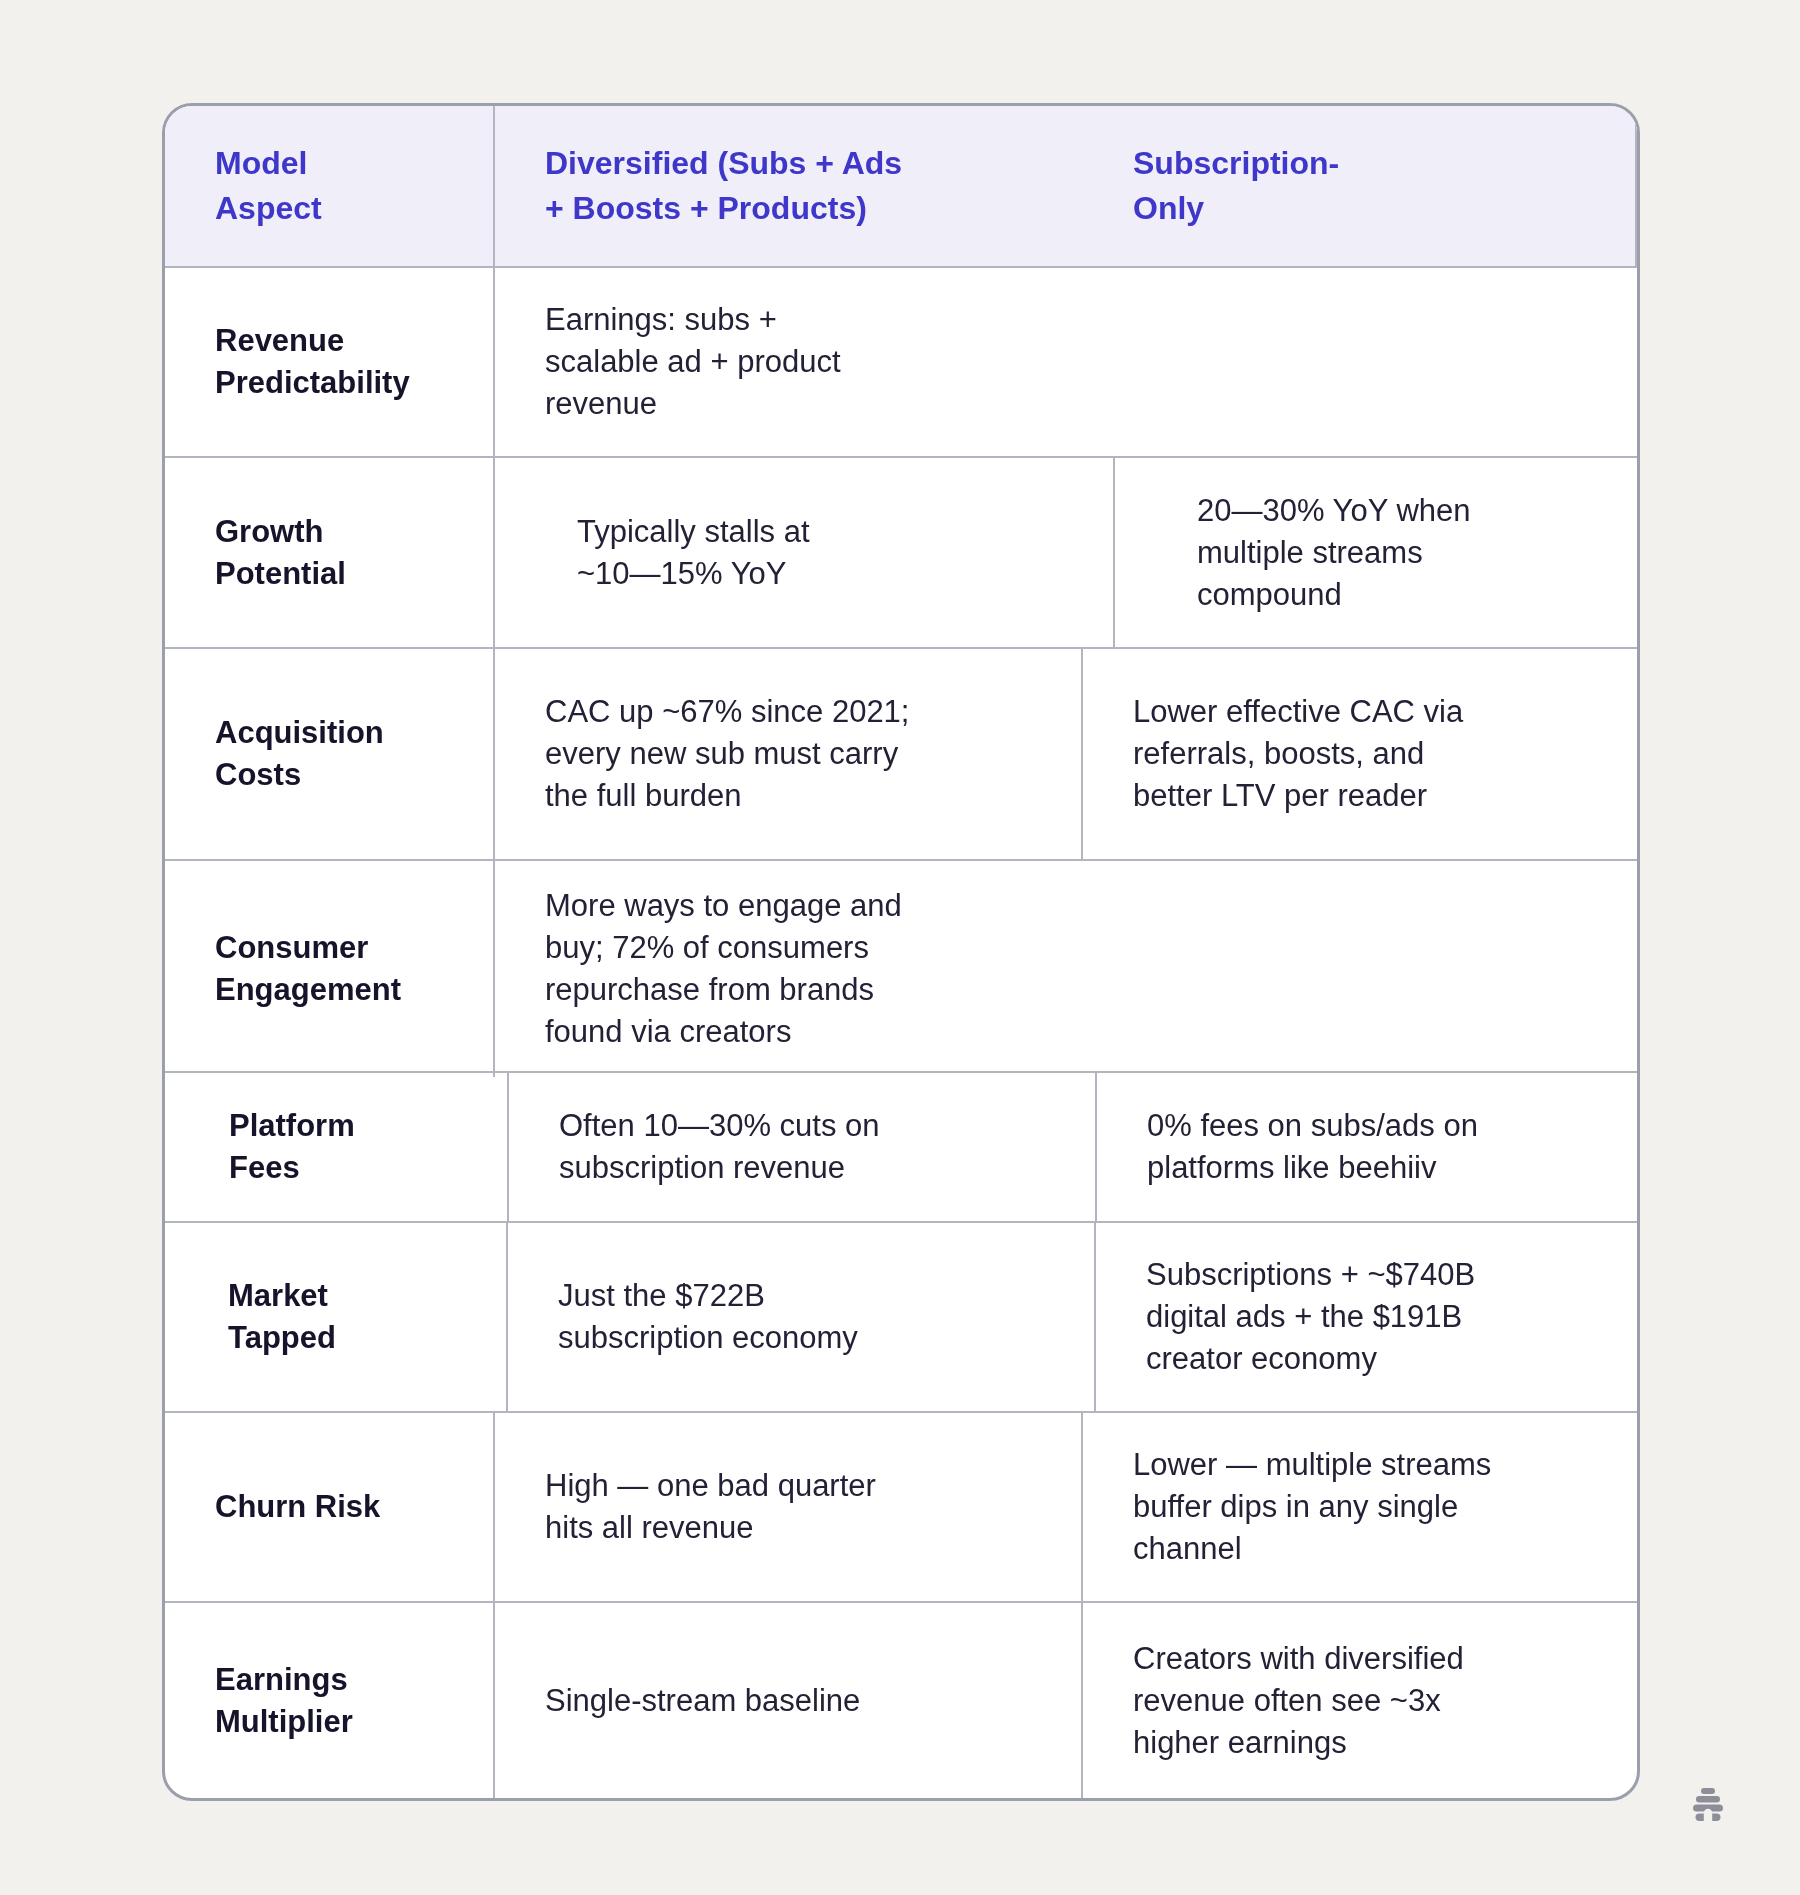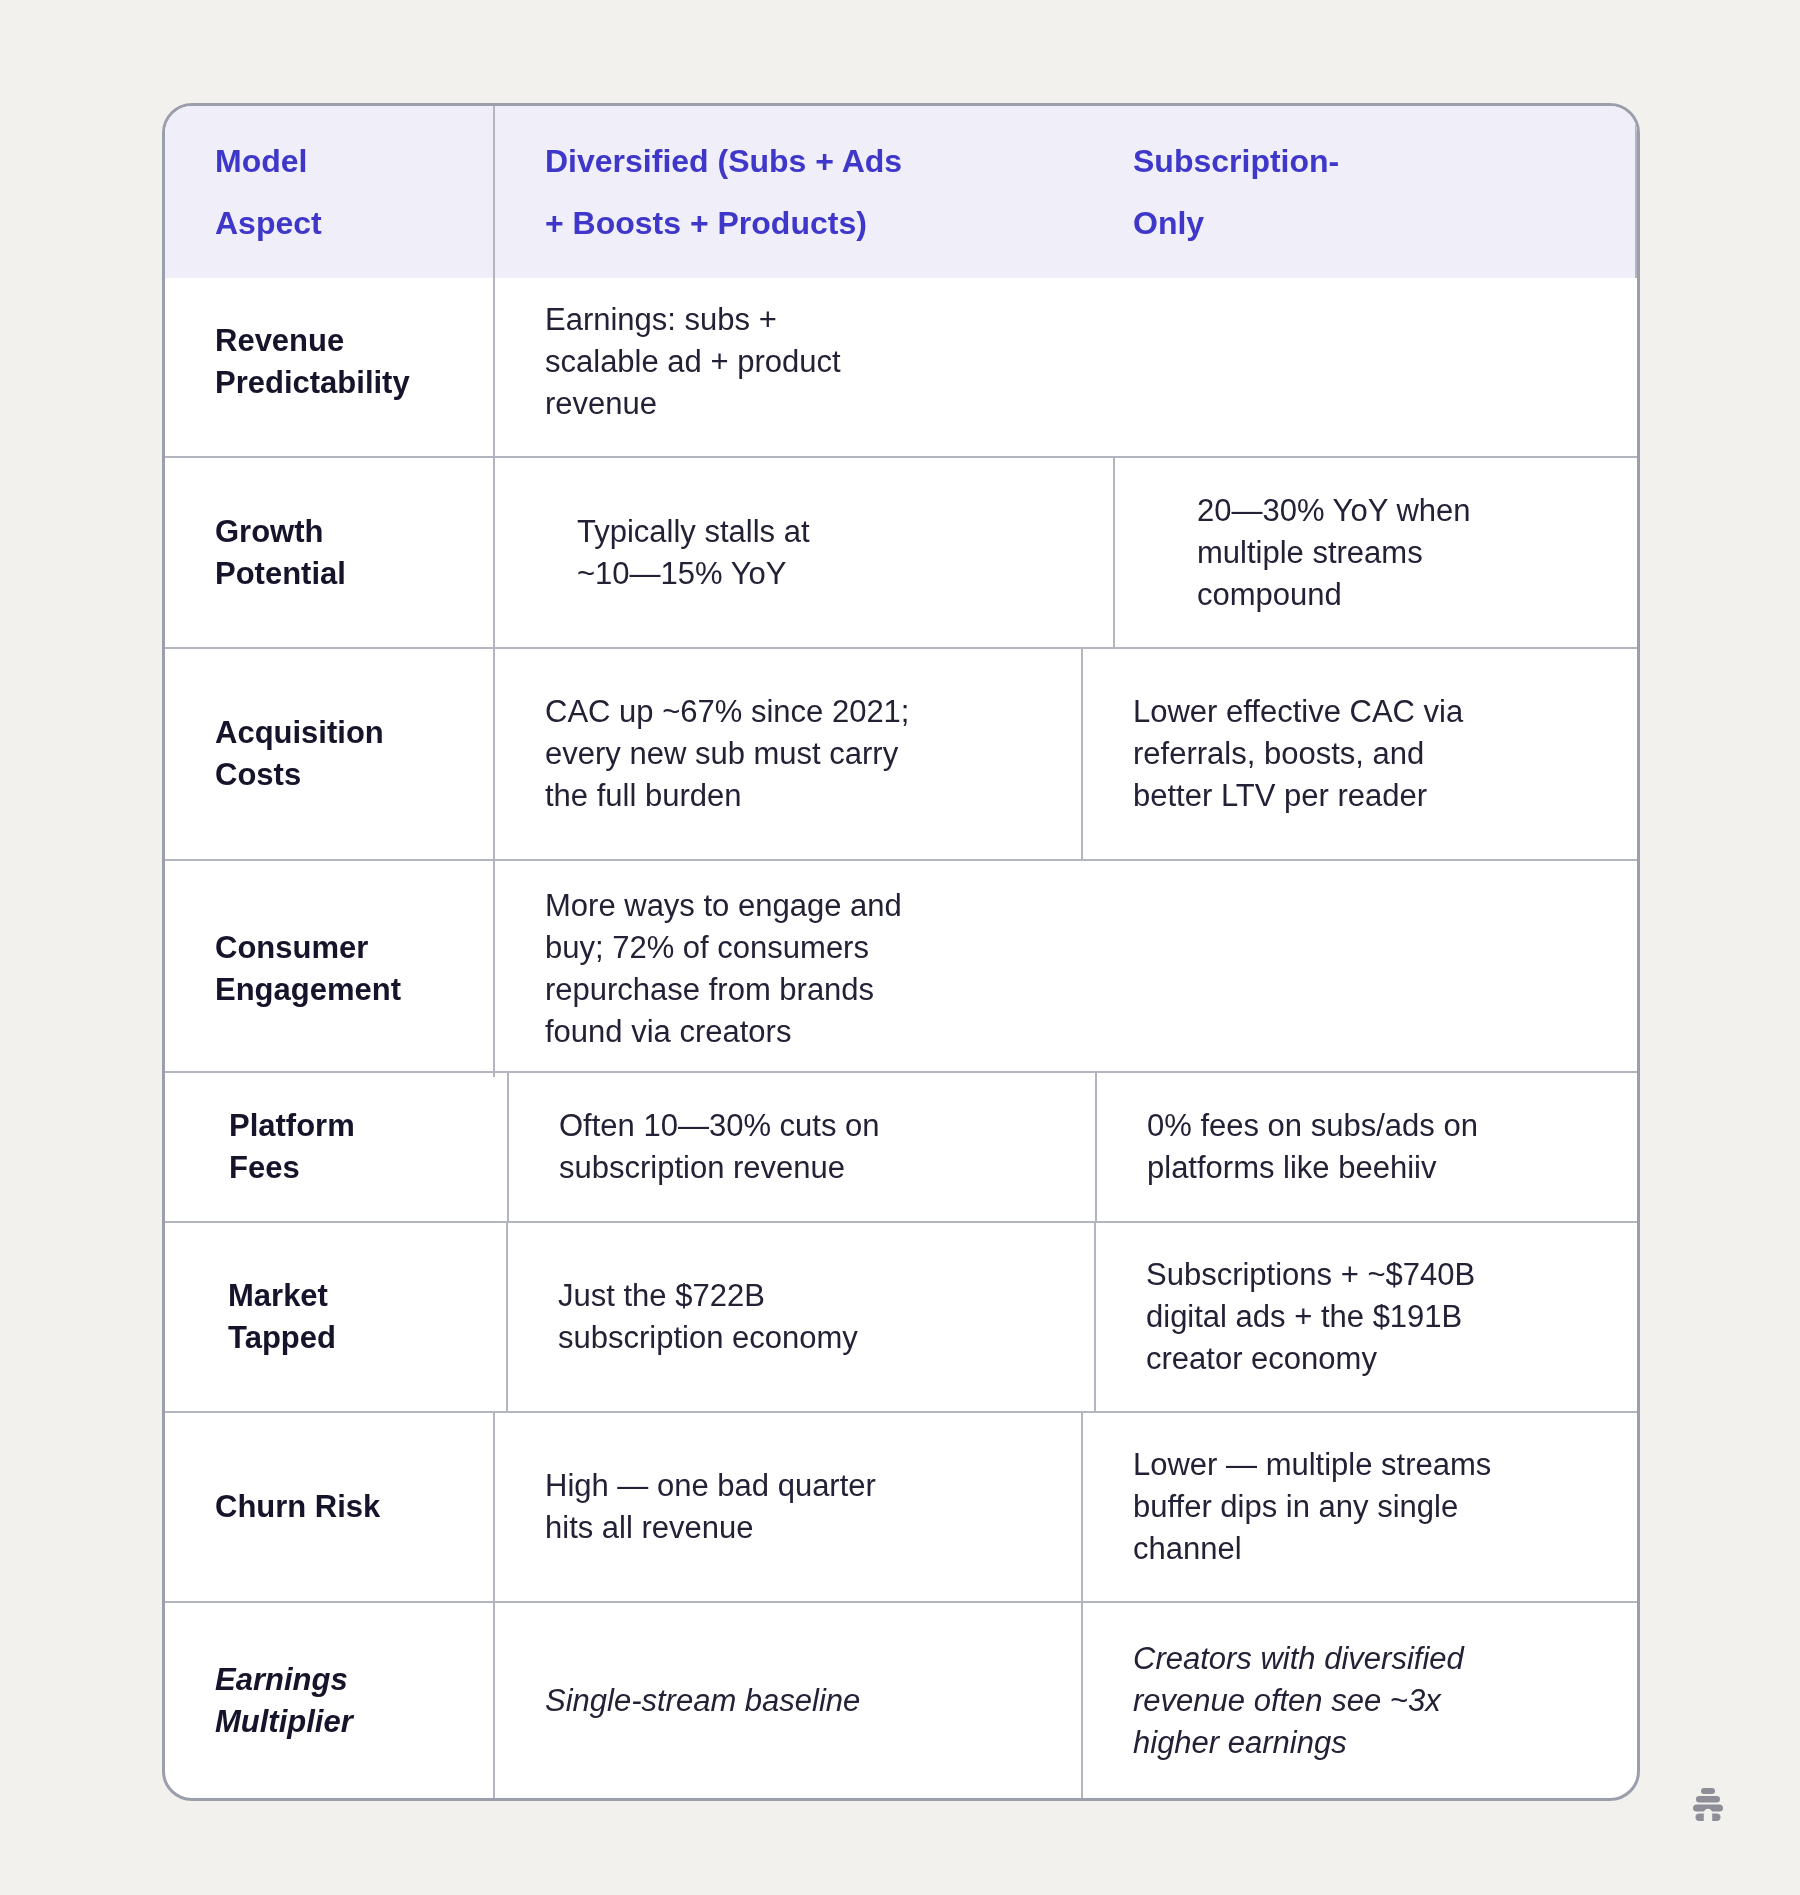--- a/index.html
+++ b/index.html
@@ -42,35 +42,35 @@
     white-space: pre-line;
   }
   .cell.c0, .cell.c1 {
     border-right: 2px solid #b2b4bf;
   }
   .header-row .cell {
     background: #efeef9;
     color: #3e37c9;
     font-weight: bold;
     font-size: 32px;
-    line-height: 62px;
+    line-height: 45px;
   }
   .aspect-cell {
     font-weight: bold;
     color: #16142a;
   }
   .header-row { height: 160px; }
   .r0 { height: 188px; }
   .r1 { height: 189px; gap: 32px; }
   .r2 { height: 210px; }
   .r3 { height: 210px; }
   .r4 { height: 148px; padding-left: 14px; }
   .r5 { height: 188px; padding-left: 13px; }
   .r6 { height: 188px; }
-  .r7 { height: 195px; font-style: italic; }
+  .r7 { height: 195px; }
   .brand-mark {
     position: absolute;
     left: 1691px;
     top: 1786px;
     width: 34px;
     height: 38px;
   }
 </style>
 </head>
 <body>

